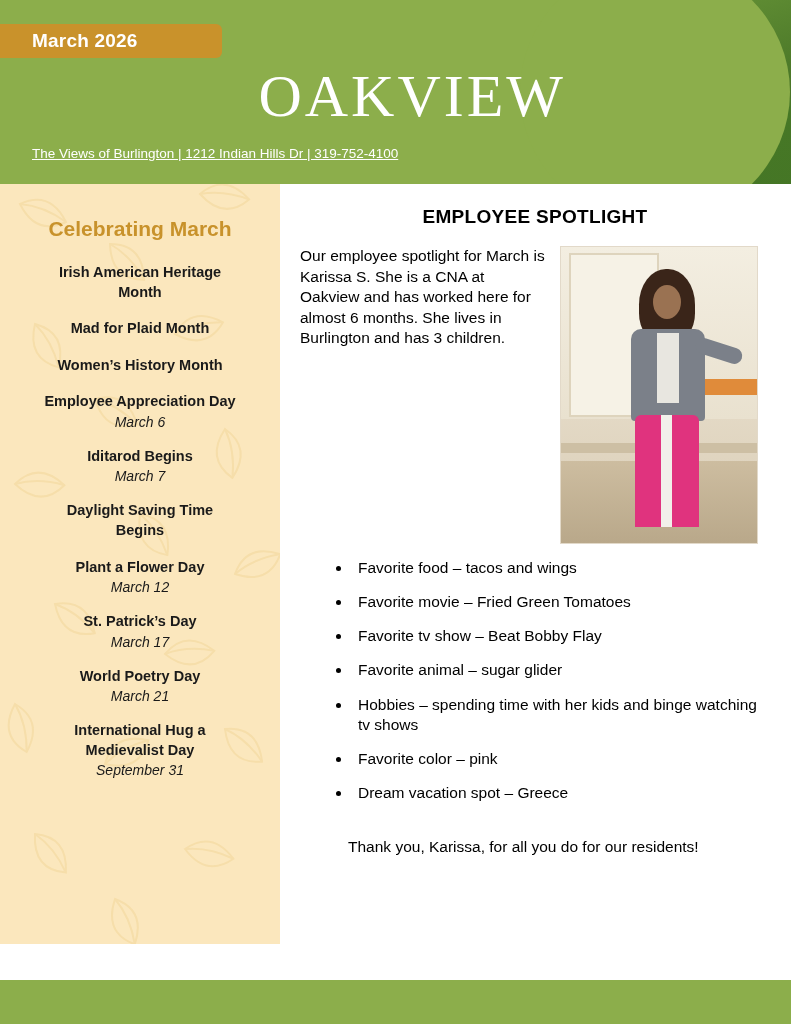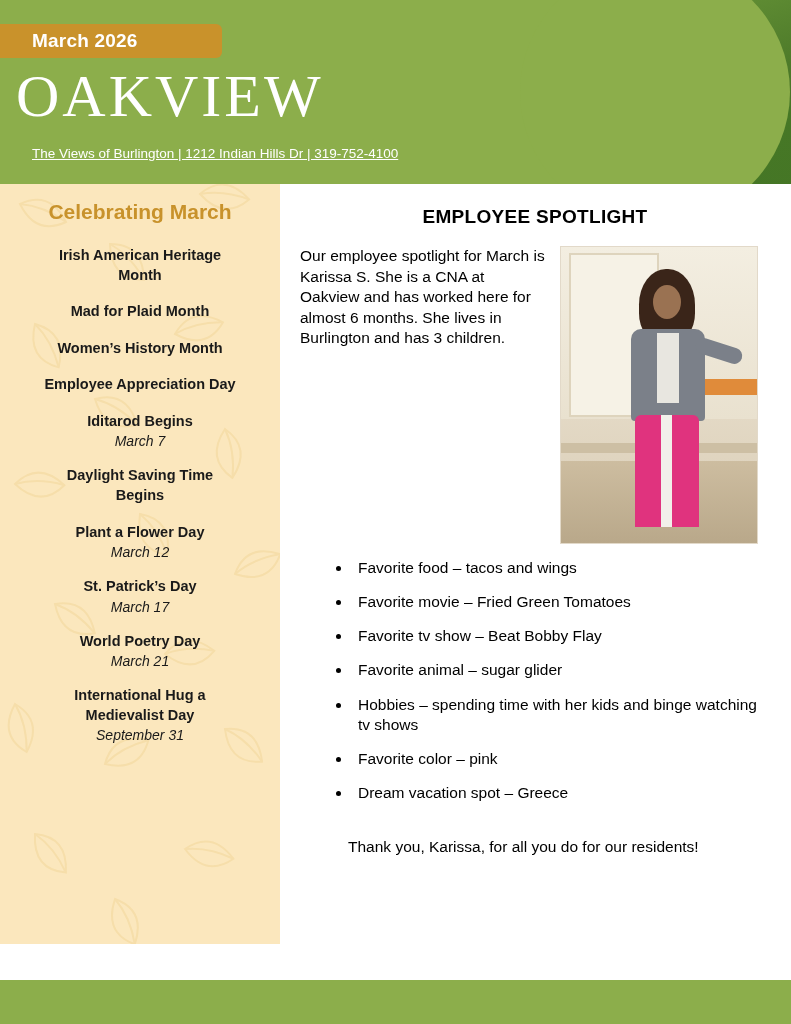--- a/index.html
+++ b/index.html
@@ -136,24 +136,24 @@
   }
   .month-tab span {
     color: #ffffff;
     font-weight: bold;
     font-size: 19px;
     margin-left: 32px;
     letter-spacing: 0.2px;
   }
   .masthead {
     position: absolute;
-    left: 16px;
+    left: 0;
     top: 62px;
     width: 566px;
-    text-align: left;
+    text-align: right;
     color: #ffffff;
     font-family: "Liberation Serif", serif;
     font-size: 60px;
     letter-spacing: 3px;
     z-index: 5;
   }
   .address {
     position: absolute;
     left: 32px;
     top: 146px;
@@ -182,21 +182,21 @@
     overflow: hidden;
   }
   .leaf-pattern {
     position: absolute;
     inset: 0;
     opacity: 0.55;
   }
   .sidebar-inner {
     position: relative;
     z-index: 2;
-    padding-top: 16px;
+    padding-top: 33px;
     text-align: center;
   }
   .sidebar-title {
     color: #c8922b;
     font-weight: bold;
     font-size: 21px;
     margin-bottom: 22px;
   }
   .cal-item { margin-bottom: 17px; }
   .cal-name {
@@ -481,20 +481,21 @@
         <div class="cal-name">Irish American Heritage Month</div>
       </div>
       <div class="cal-item">
         <div class="cal-name">Mad for Plaid Month</div>
       </div>
       <div class="cal-item">
         <div class="cal-name">Women’s History Month</div>
       </div>
       <div class="cal-item">
         <div class="cal-name">Employee Appreciation Day</div>
+        <div class="cal-date">March 6</div>
       </div>
       <div class="cal-item">
         <div class="cal-name">Iditarod Begins</div>
         <div class="cal-date">March 7</div>
       </div>
       <div class="cal-item">
         <div class="cal-name">Daylight Saving Time Begins</div>
       </div>
       <div class="cal-item">
         <div class="cal-name">Plant a Flower Day</div>

